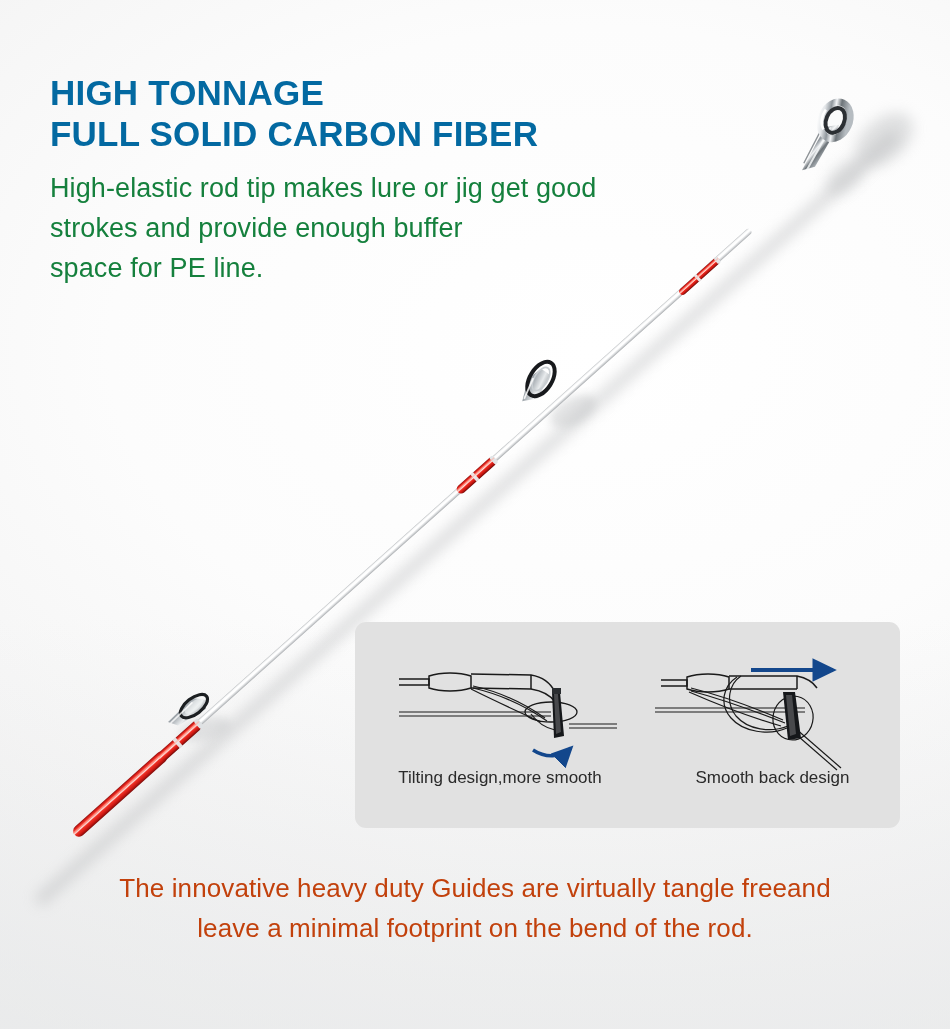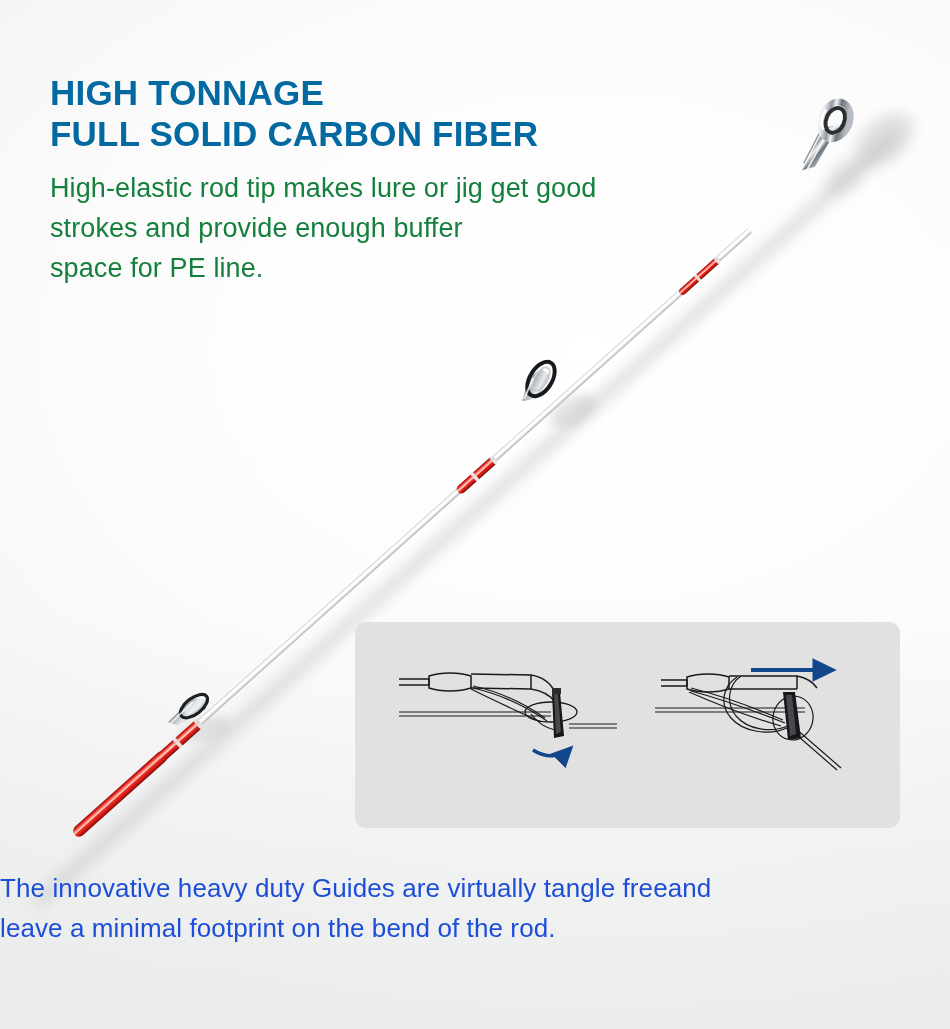--- a/index.html
+++ b/index.html
@@ -29,22 +29,22 @@
     font-size:35px;font-weight:bold;line-height:41px;
     color:#0369a1;letter-spacing:.2px;white-space:pre-line;
   }
   .subcopy{
     position:absolute;left:50px;top:168px;
     font-size:27px;line-height:40px;color:#15803d;
     white-space:pre-line;letter-spacing:.1px;
   }
   .footer-copy{
     position:absolute;left:0;right:0;top:868px;
-    text-align:left;font-size:26px;line-height:40px;
-    color:#1d4ed8;white-space:pre-line;letter-spacing:.1px;
+    text-align:center;font-size:26px;line-height:40px;
+    color:#c2410c;white-space:pre-line;letter-spacing:.1px;
   }
 
   
   .rod-stage{position:absolute;inset:0;}
   .rod-stage svg{position:absolute;left:0;top:0;}
 
   
   .panel{
     position:absolute;left:355px;top:622px;
     width:545px;height:206px;
@@ -263,17 +263,19 @@
       <ellipse cx="438" cy="96" rx="20" ry="22" stroke-width="1.2" transform="rotate(12 438 96)"></ellipse>
 
       <path d="M 428 70 L 440 70 L 446 116 L 433 118 Z" fill="#15171a" stroke="none"></path>
       <path d="M 431 73 L 437 73 L 441 112 L 435 114 Z" fill="#ffffff" opacity=".22" stroke="none"></path>
 
       <path d="M 396 48 L 478 48" stroke="#13478c" stroke-width="3.8" marker-end="url(#arrHead)"></path>
     </g>
   </svg>
 
   <div class="panel-captions">
+    <div class="cap left">Tilting design,more smooth</div>
+    <div class="cap right">Smooth back design</div>
   </div>
 </div>
 
 <div class="footer-copy">The innovative heavy duty Guides are virtually tangle freeand
 leave a minimal footprint on the bend of the rod.</div>
 
 </body></html>

